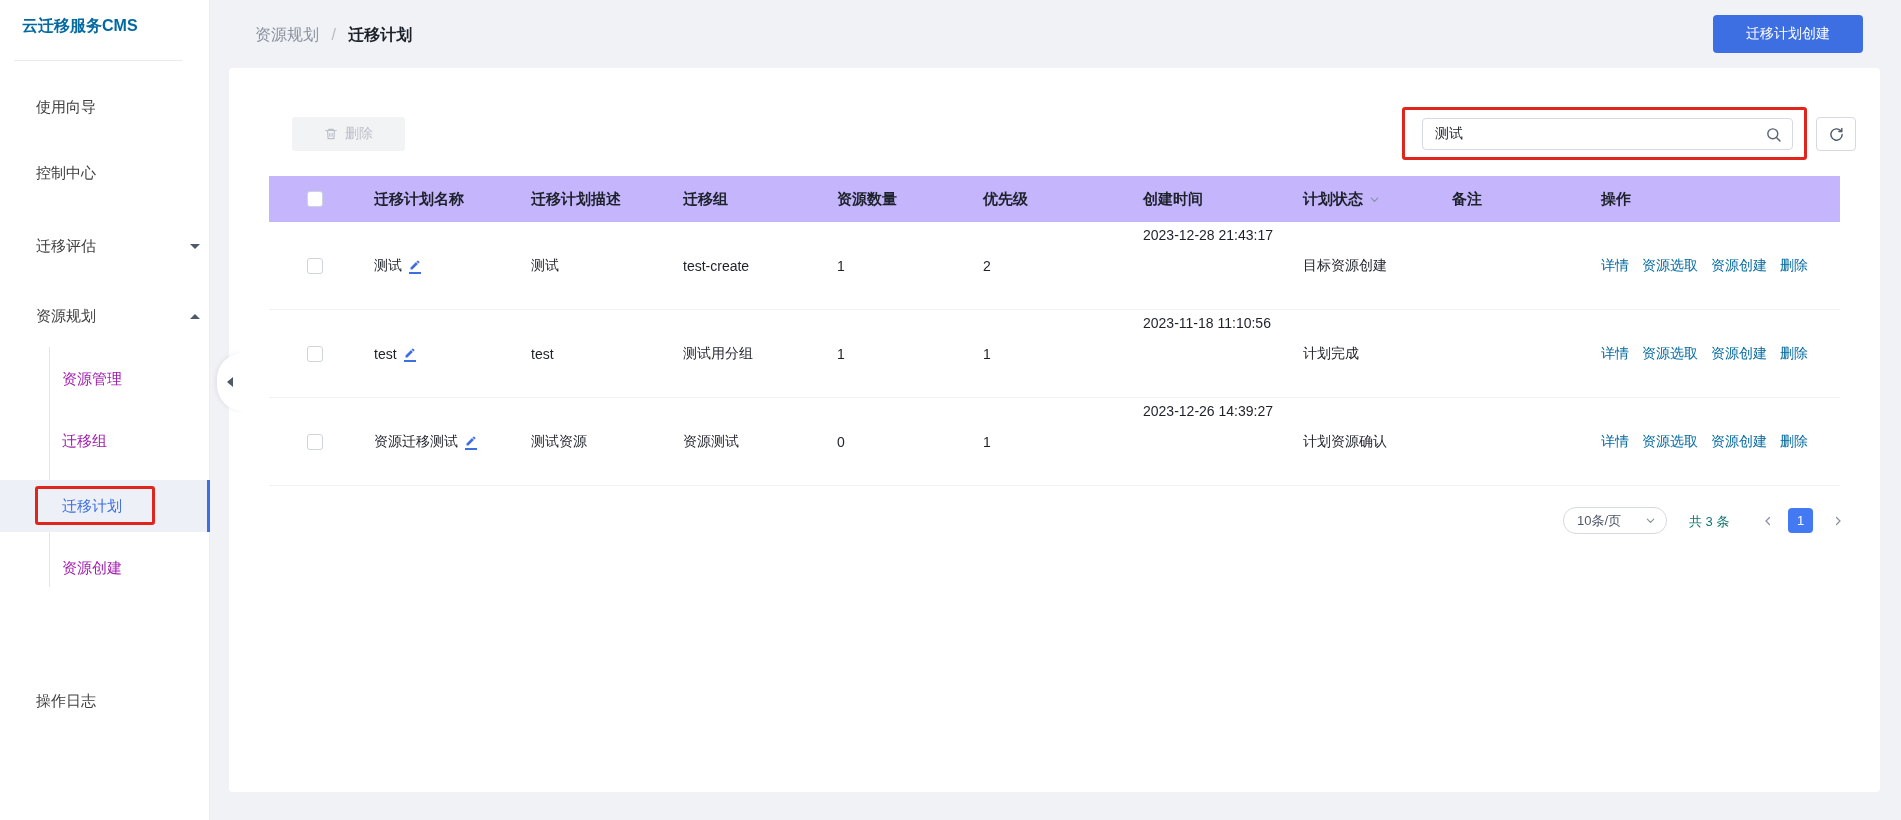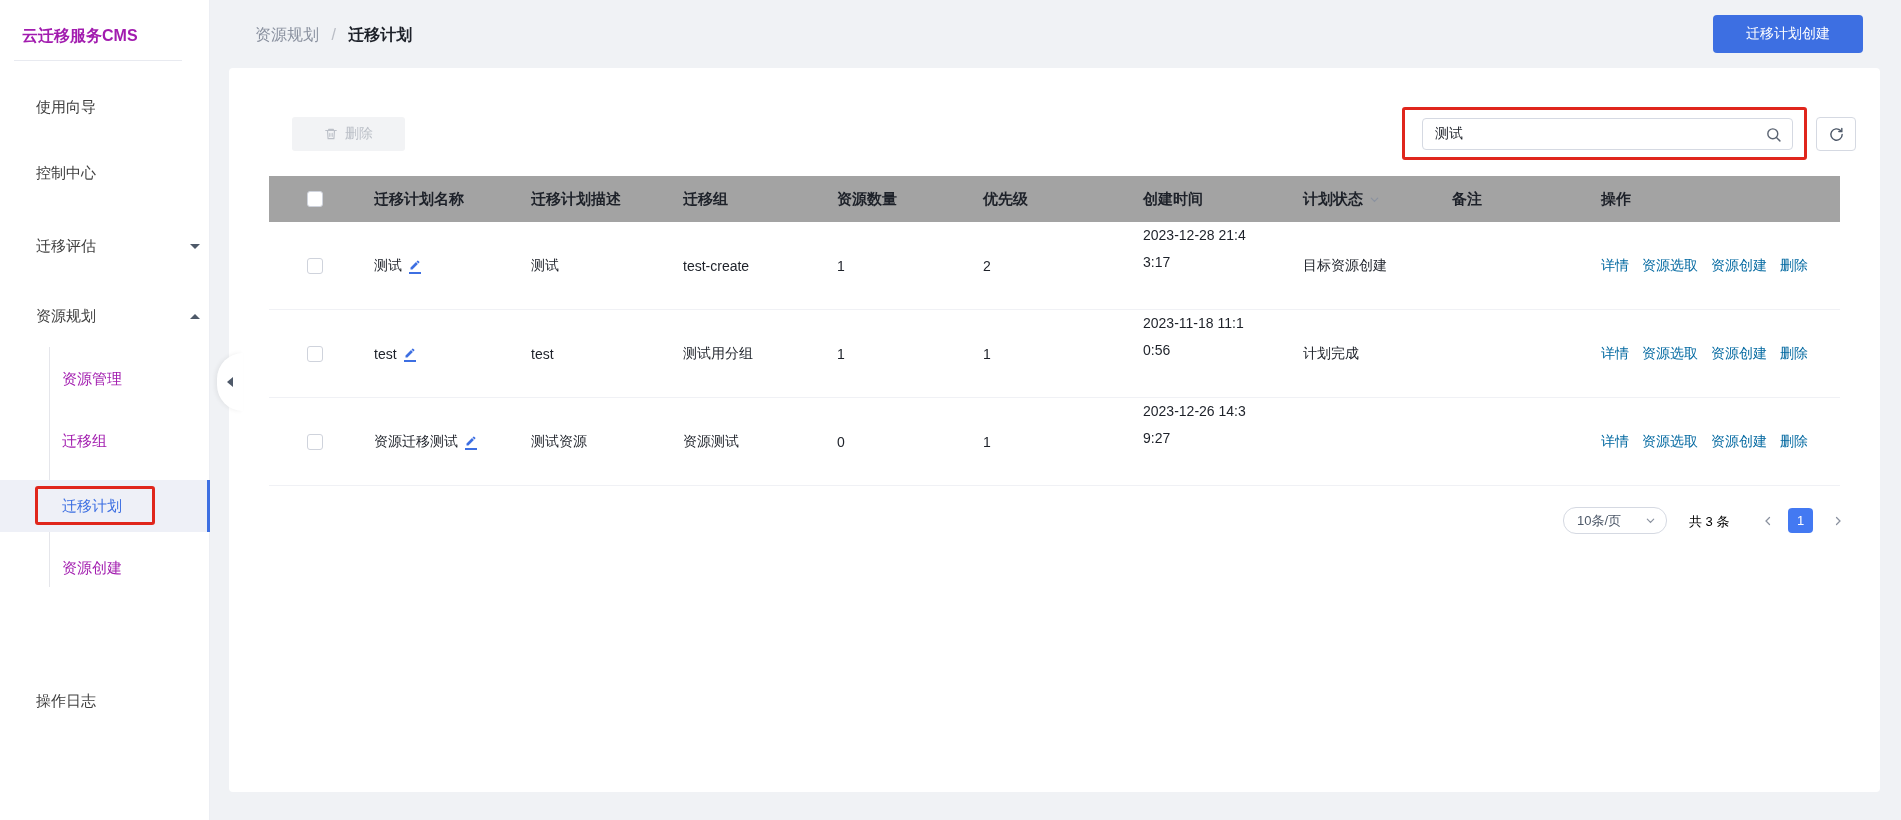--- a/index.html
+++ b/index.html
@@ -2,21 +2,21 @@
 <html><head>
 <meta charset="utf-8">
 <style>
   * { margin:0; padding:0; box-sizing:border-box; }
   html,body { width:1901px; height:820px; }
   body { font-family:"Liberation Sans","DejaVu Sans",sans-serif; background:#f0f2f5; color:#1d2129; }
   .page { position:relative; width:1901px; height:820px; overflow:hidden; }
 
   
   .sidebar { position:absolute; left:0; top:0; width:210px; height:820px; background:#fff; border-right:1px solid #eceef3; z-index:2; }
-  .app-title { position:absolute; left:22px; top:26px; font-size:16px; font-weight:bold; color:#a21caf; }
+  .app-title { position:absolute; left:22px; top:16px; font-size:16px; font-weight:bold; color:#0369a1; }
   .sb-divider { position:absolute; left:14px; top:60px; width:168px; height:1px; background:#e8eaf0; }
   .sb-item { position:absolute; left:0; width:210px; height:40px; display:flex; align-items:center; padding-left:36px; font-size:15px; color:#404040; cursor:pointer; }
   .caret { position:absolute; right:10px; width:0; height:0; border-left:5px solid transparent; border-right:5px solid transparent; }
   .caret.down { border-top:5px solid #4e5969; }
   .caret.up { border-bottom:5px solid #4e5969; }
   .sb-subline { position:absolute; left:49px; top:347px; width:1px; height:240px; background:#e5e6eb; }
   .sb-subitem { position:absolute; left:0; width:210px; height:40px; display:flex; align-items:center; padding-left:62px; font-size:15px; color:#a21caf; cursor:pointer; }
   .sb-subitem.selected { background:#eef0f7; color:#3d6fe2; height:52px; }
   .sel-bar { position:absolute; right:0; top:0; width:3px; height:100%; background:#3d6fe2; }
   .annotation { position:absolute; border:3px solid #e0261c; border-radius:3px; pointer-events:none; z-index:50; }
@@ -37,36 +37,36 @@
   .card { position:absolute; left:229px; top:68px; width:1651px; height:724px; background:#fff; border-radius:4px; }
 
   .delete-btn { position:absolute; left:63px; top:49px; width:113px; height:34px; background:#f2f3f5; border:none; border-radius:3px; color:#bcc0c8; font-size:14px; display:flex; align-items:center; justify-content:center; gap:7px; cursor:not-allowed; }
   .anno-search { left:1173px; top:39px; width:405px; height:53px; }
   .search-wrap { position:absolute; left:1193px; top:50px; width:371px; height:32px; background:#fff; border:1px solid #d5d9e2; border-radius:4px; }
   .search-wrap input { position:absolute; left:0; top:0; width:100%; height:100%; border:none; outline:none; background:transparent; padding:0 40px 0 12px; font-size:14px; color:#1d2129; font-family:inherit; }
   .search-icon { position:absolute; right:10px; top:7px; color:#5b6472; }
   .refresh-btn { position:absolute; left:1587px; top:49px; width:40px; height:34px; background:#fff; border:1px solid #d5d9e2; border-radius:4px; color:#4e5969; display:flex; align-items:center; justify-content:center; cursor:pointer; }
 
   
-  .thead { position:absolute; left:40px; top:108px; width:1571px; height:46px; background:#a3a3a3; }
+  .thead { position:absolute; left:40px; top:108px; width:1571px; height:46px; background:#c4b5fd; }
   .th { position:absolute; top:0; height:46px; display:flex; align-items:center; font-size:15px; font-weight:bold; color:#1d2129; }
   .row { position:absolute; left:40px; width:1571px; height:88px; border-bottom:1px solid #f0f1f5; }
   .td { position:absolute; top:0; height:88px; display:flex; align-items:center; font-size:14px; color:#1d2129; }
   .c-check { left:38px; } .c-name { left:105px; } .c-desc { left:262px; } .c-group { left:414px; }
   .c-qty { left:568px; } .c-pri { left:714px; } .c-created { left:874px; } .c-status { left:1034px; }
   .c-remark { left:1183px; } .c-ops { left:1332px; }
   .checkbox { width:16px; height:16px; background:#fff; border:1px solid #cfd3dc; border-radius:3px; cursor:pointer; }
   .edit-icon { display:inline-flex; margin-left:7px; color:#3d6fe2; border-bottom:2px solid #3d6fe2; padding-bottom:1px; cursor:pointer; }
-  .date-cell { flex-direction:column; align-items:flex-start; justify-content:flex-start; line-height:27px; }
+  .date-cell { flex-direction:row; align-items:flex-start; justify-content:flex-end; line-height:27px; }
   .ops a { color:#0369a1; text-decoration:none; margin-right:13px; cursor:pointer; white-space:nowrap; }
   .filter-chevron { margin-left:6px; color:#8a919f; display:inline-flex; }
 
   
   .page-size { position:absolute; left:1334px; top:439px; width:104px; height:27px; border:1px solid #d5d9e2; border-radius:13px; background:#fff; display:flex; align-items:center; justify-content:space-between; padding:0 10px 0 13px; font-size:13px; color:#4e5969; cursor:pointer; }
-  .total { position:absolute; left:1460px; top:445px; font-size:13px; color:#000000; }
+  .total { position:absolute; left:1460px; top:445px; font-size:13px; color:#0f766e; }
   .pg-btn { position:absolute; top:440px; width:25px; height:25px; display:flex; align-items:center; justify-content:center; color:#8a919f; cursor:pointer; background:transparent; border:none; }
   .pg-prev { left:1526px; } .pg-next { left:1596px; }
   .pg-current { position:absolute; left:1559px; top:440px; width:25px; height:25px; background:#4379f2; color:#fff; border-radius:4px; font-size:13px; display:flex; align-items:center; justify-content:center; cursor:pointer; }
 </style>
 </head>
 <body>
 
 <div class="page">
 
   <aside class="sidebar">
@@ -245,20 +245,21 @@
           </span>
       </div>
       <div class="td c-desc">测试资源</div>
       <div class="td c-group">资源测试</div>
       <div class="td c-qty">0</div>
       <div class="td c-pri">1</div>
       <div class="td c-created date-cell">
         <span>2023-12-26 14:3</span>
         <span>9:27</span>
       </div>
+      <div class="td c-status">计划资源确认</div>
       <div class="td c-remark"></div>
       <div class="td c-ops ops">
         <a>详情</a>
         <a>资源选取</a>
         <a>资源创建</a>
         <a>删除</a>
       </div>
     </div>
 
     <div class="page-size">

